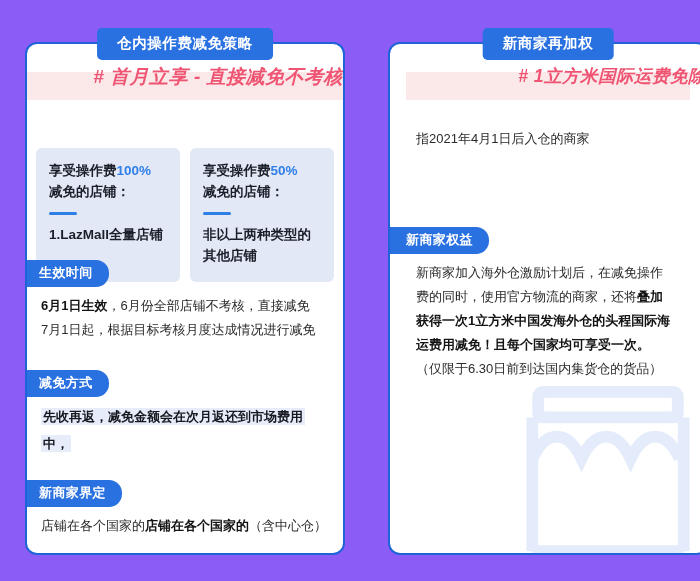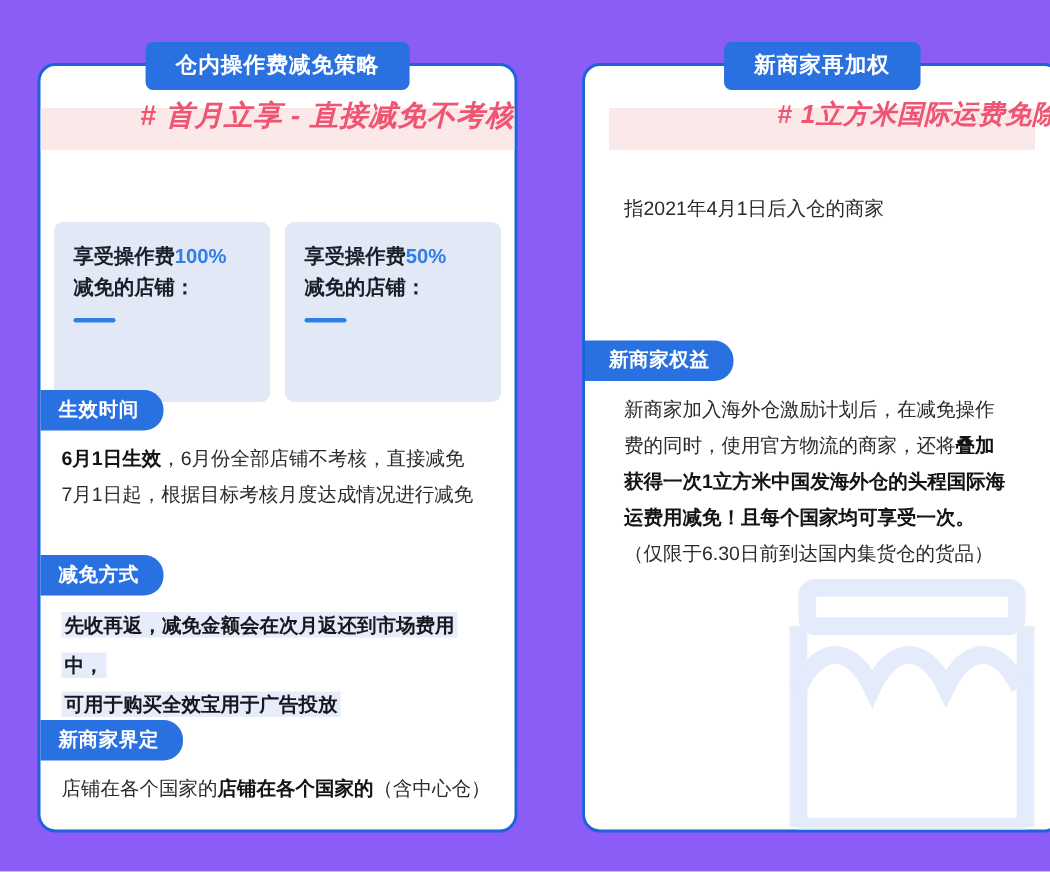--- a/index.html
+++ b/index.html
@@ -180,46 +180,50 @@
 
       <div class="boxes">
 
         <div class="fbox">
           <div class="fbox-head">
             <span>享受操作费</span><span class="pct">100%</span><br>
             <span>减免的店铺：</span>
           </div>
           <div class="fbox-rule"></div>
           <div class="fbox-body">
+            <div>1.LazMall全量店铺</div>
           </div>
         </div>
 
         <div class="fbox">
           <div class="fbox-head">
             <span>享受操作费</span><span class="pct">50%</span><br>
             <span>减免的店铺：</span>
           </div>
           <div class="fbox-rule"></div>
+          <div class="fbox-body">
+            <div>非以上两种类型的</div>
+            <div>其他店铺</div>
+          </div>
         </div>
 
       </div>
 
       <div class="section" style="top:216px;">
         <div class="tab">生效时间</div>
         <div class="sec-body">
           <div><b>6月1日生效</b><span>，6月份全部店铺不考核，直接减免</span></div>
           <div>7月1日起，根据目标考核月度达成情况进行减免</div>
         </div>
       </div>
 
       <div class="section" style="top:326px;">
         <div class="tab">减免方式</div>
         <div class="sec-body">
           <div><span class="hl-body">先收再返，减免金额会在次月返还到市场费用中，</span></div>
-          <div><span class="hl-body">可用于购买全效宝用于广告投放</span></div>
         </div>
       </div>
 
       <div class="section" style="top:436px;">
         <div class="tab">新商家界定</div>
         <div class="sec-body">
           <div><span>店铺在各个国家的</span><b>店铺在各个国家的</b><span>（含中心仓）</span></div>
         </div>
       </div>
 

